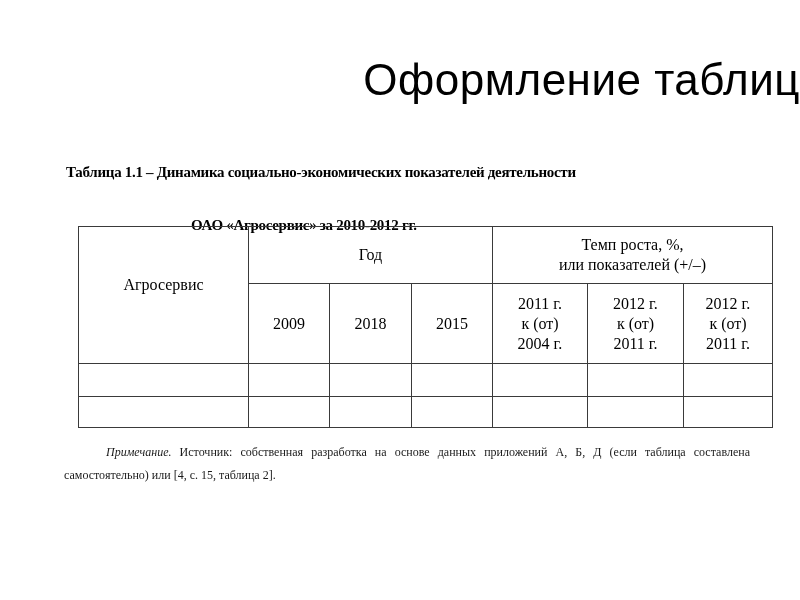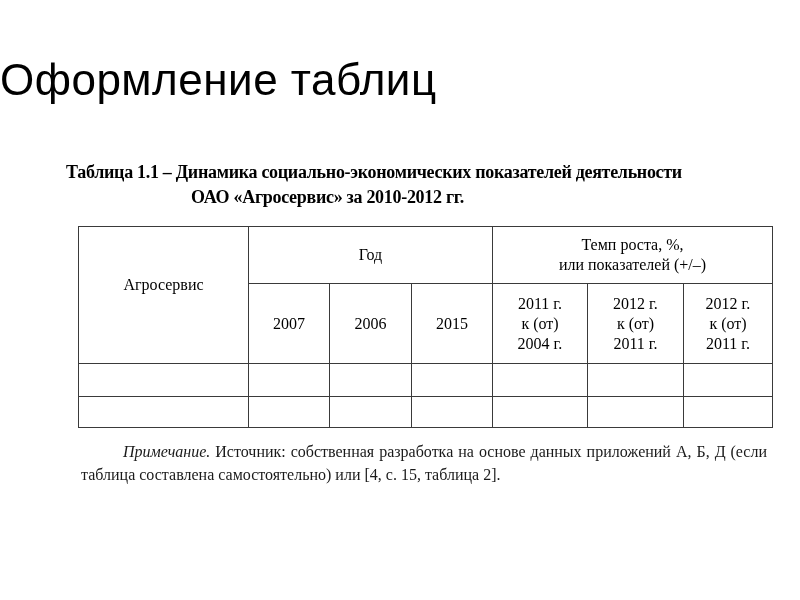--- a/index.html
+++ b/index.html
@@ -2,45 +2,45 @@
 <html><head>
   <meta charset="utf-8">
   <style>
     html, body { margin: 0; padding: 0; }
     body {
       width: 800px; height: 600px; background: #ffffff; position: relative; overflow: hidden;
       color: #000;
     }
     .slide-title {
       position: absolute; left: 0; width: 800px; top: 52px;
-      text-align: left;
+      text-align: right;
       font-family: "Liberation Sans", sans-serif;
       font-size: 44px; line-height: 56px; color: #000;
       letter-spacing: 0.5px;
     }
     .caption {
       position: absolute; left: 66px; top: 160px; width: 720px;
       font-family: "Liberation Serif", serif; font-weight: bold;
-      font-size: 18px; line-height: 25px; letter-spacing: -0.3px;
+      font-size: 15px; line-height: 25px; letter-spacing: -0.3px;
     }
-    .caption .line2 { display: block; padding-left: 125px; }
+    .caption .line2 { display: block; padding-left: 125px; margin-top: 28px; }
     table.doc-table {
       position: absolute; left: 78px; top: 226px;
       border-collapse: collapse;
       font-family: "Liberation Serif", serif;
       font-size: 16px; line-height: 20px;
     }
     table.doc-table td {
       border: 1.3px solid #3a3a3a;
       text-align: center; vertical-align: middle; padding: 0;
     }
     .note {
-      position: absolute; left: 81px; top: 441px; width: 686px;
+      position: absolute; left: 64px; top: 441px; width: 686px;
       font-family: "Liberation Serif", serif;
-      font-size: 16px; line-height: 22.5px;
+      font-size: 12px; line-height: 22.5px;
       text-align: justify; text-indent: 42px; color: #1a1a1a;
     }
     .note i { font-style: italic; }
   </style>
 </head>
 <body>
 
 <div class="slide-title">Оформление таблиц</div>
 
 <div class="caption">
@@ -65,22 +65,22 @@
     </td>
     <td colspan="3">
       <span>Год</span>
     </td>
     <td colspan="3">
       <div>Темп роста, %,</div>
       <div>или показателей (+/–)</div>
     </td>
   </tr>
   <tr style="height:80px">
-    <td>2007</td>
-    <td>2006</td>
+    <td>2009</td>
+    <td>2018</td>
     <td>2015</td>
     <td>
       <div>2011 г.</div>
       <div>к (от)</div>
       <div>2004 г.</div>
     </td>
     <td>
       <div>2012 г.</div>
       <div>к (от)</div>
       <div>2011 г.</div>

